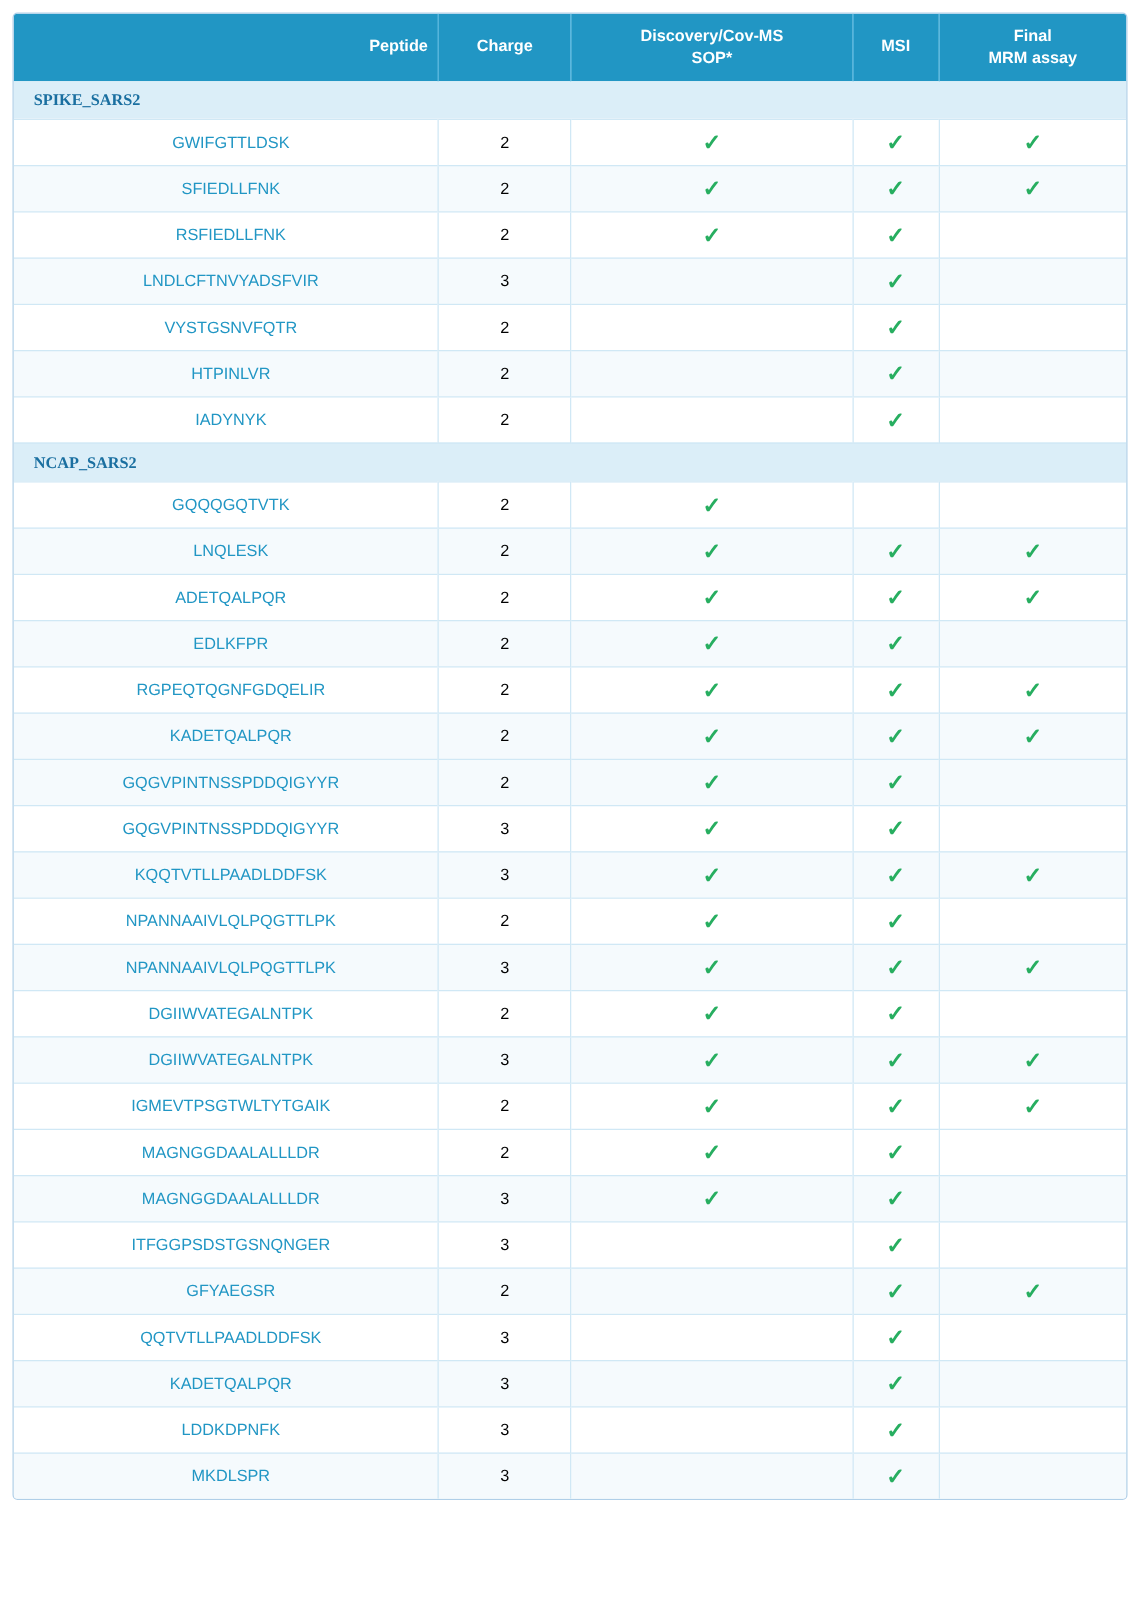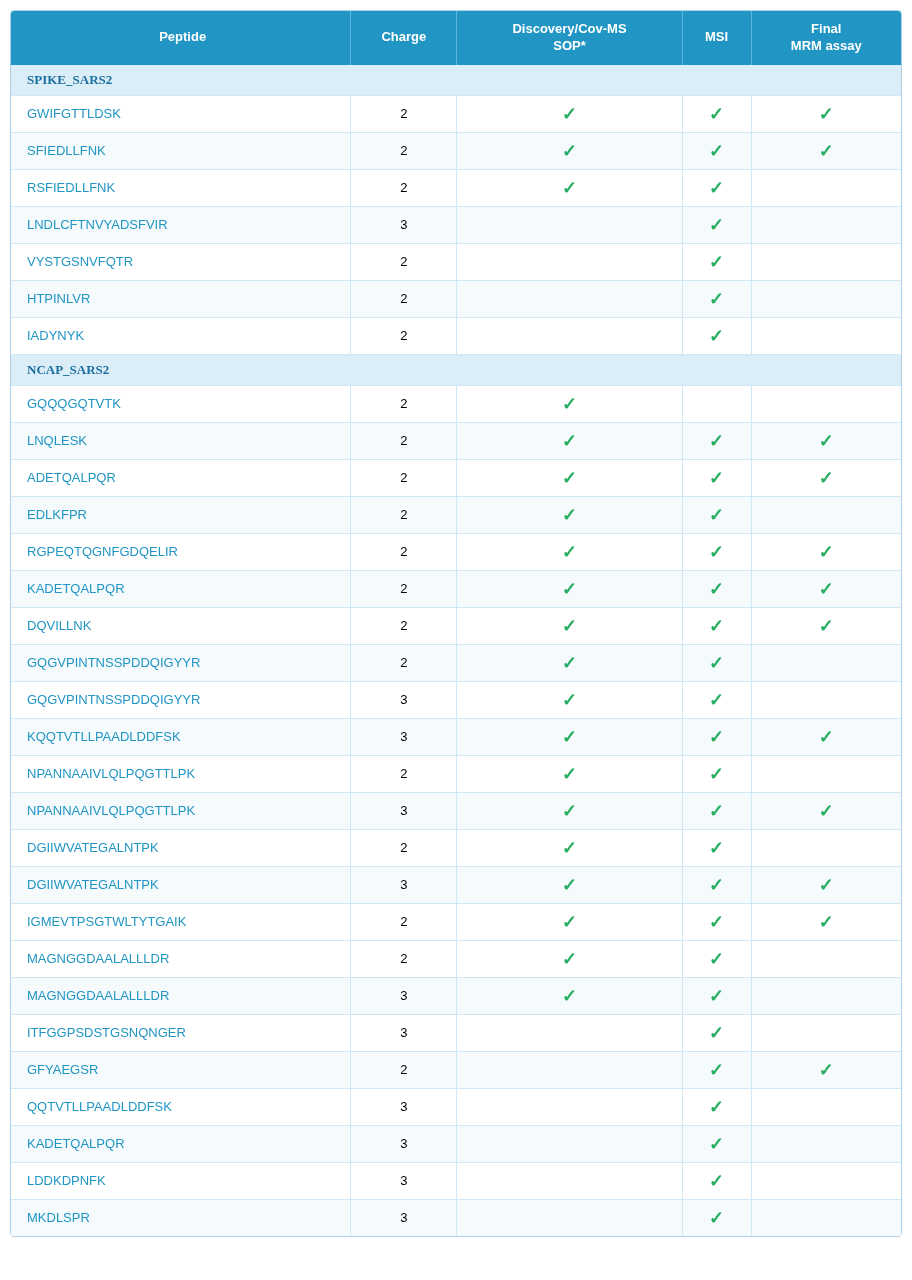--- a/index.html
+++ b/index.html
@@ -26,21 +26,21 @@
     thead th {
       color: #fff;
       font-weight: bold;
       text-align: center;
       padding: 10px 8px;
       border-right: 1px solid #5ab8e0;
       font-size: 13px;
       line-height: 1.3;
     }
     thead th:first-child {
-      text-align: center;
+      text-align: right;
       padding-left: 12px;
     }
     thead th:last-child {
       border-right: none;
     }
     tbody tr {
       border-bottom: 1px solid #d0e8f5;
     }
     tbody tr:last-child {
       border-bottom: none;
@@ -49,21 +49,21 @@
       padding: 7px 8px;
       text-align: center;
       border-right: 1px solid #d0e8f5;
       font-size: 13px;
     }
     tbody td:last-child {
       border-right: none;
       font-family: Liberation Serif, serif;
     }
     tbody td.peptide-cell {
-      text-align: left;
+      text-align: center;
       padding-left: 16px;
       color: #2196c4;
     }
     tr.group-header td {
       background: #dbeef8;
       color: #1a6fa0;
       font-weight: bold;
       text-align: left;
       padding-left: 16px;
       font-size: 13px;
@@ -185,27 +185,20 @@
           <td><span class="checkmark">✓</span></td>
           <td><span class="checkmark">✓</span></td>
         </tr>
         <tr class="odd-row">
           <td class="peptide-cell">KADETQALPQR</td>
           <td>2</td>
           <td><span class="checkmark">✓</span></td>
           <td><span class="checkmark">✓</span></td>
           <td><span class="checkmark">✓</span></td>
         </tr>
-        <tr class="even-row">
-          <td class="peptide-cell">DQVILLNK</td>
-          <td>2</td>
-          <td><span class="checkmark">✓</span></td>
-          <td><span class="checkmark">✓</span></td>
-          <td><span class="checkmark">✓</span></td>
-        </tr>
         <tr class="odd-row">
           <td class="peptide-cell">GQGVPINTNSSPDDQIGYYR</td>
           <td>2</td>
           <td><span class="checkmark">✓</span></td>
           <td><span class="checkmark">✓</span></td>
           <td></td>
         </tr>
         <tr class="even-row">
           <td class="peptide-cell">GQGVPINTNSSPDDQIGYYR</td>
           <td>3</td>

